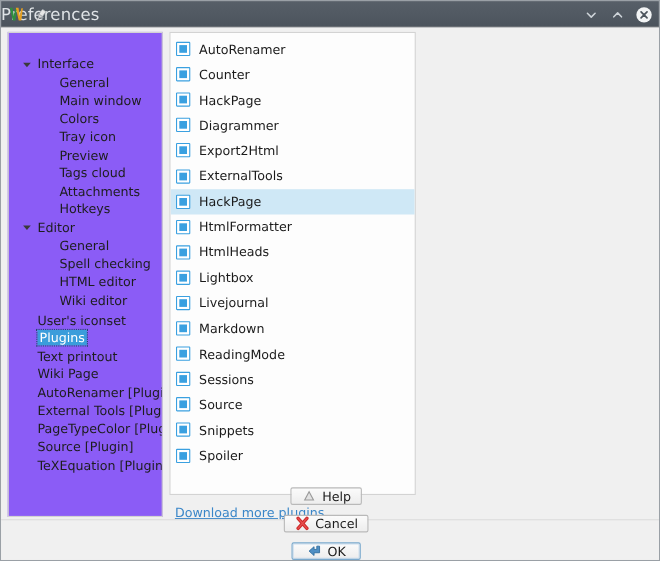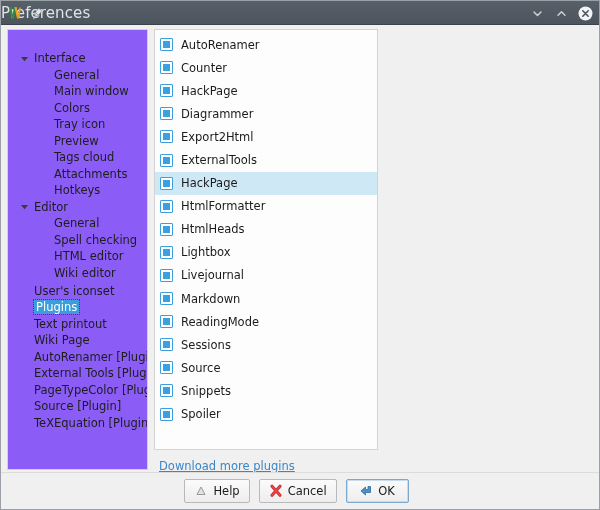--- a/index.html
+++ b/index.html
@@ -202,24 +202,25 @@
   .footer {
     position: absolute;
     left: 0;
     bottom: 0;
     width: 600px;
     height: 37px;
     background: #f0f0f0;
     border-top: 1px solid #dcdcdc;
     display: flex;
     align-items: center;
-    justify-content: center;
+    justify-content: flex-end;
     padding-right: 9px;
     gap: 9px;
     box-sizing: border-box;
+    flex-direction: column;
   }
   .btn {
     height: 24px;
     min-width: 63px;
     padding: 0 9px;
     box-sizing: border-box;
     display: flex;
     align-items: center;
     justify-content: center;
     gap: 5px;

